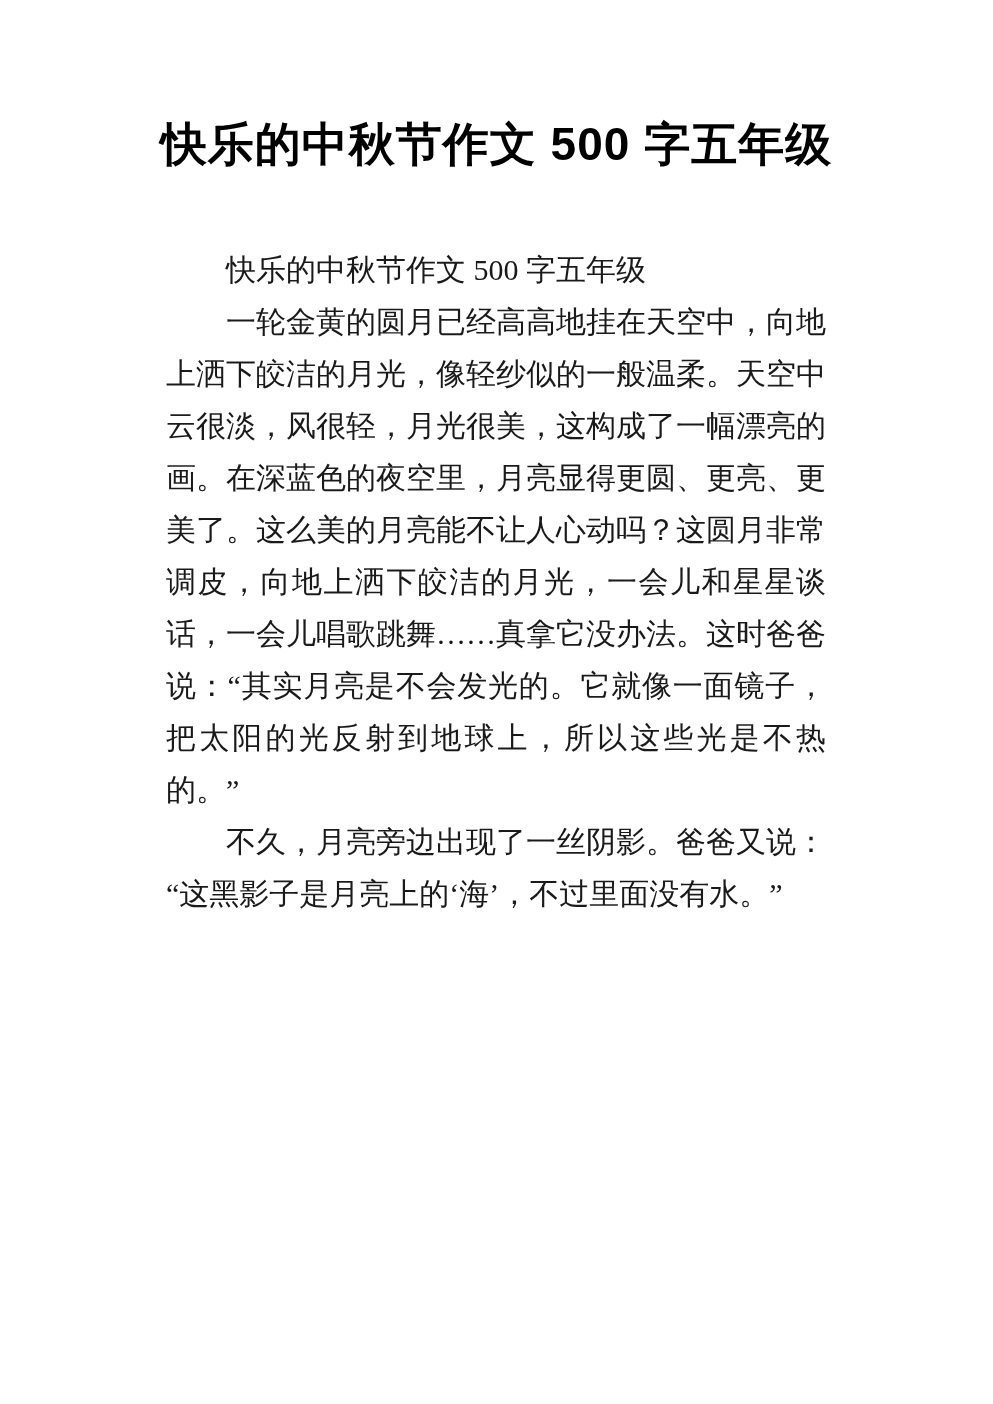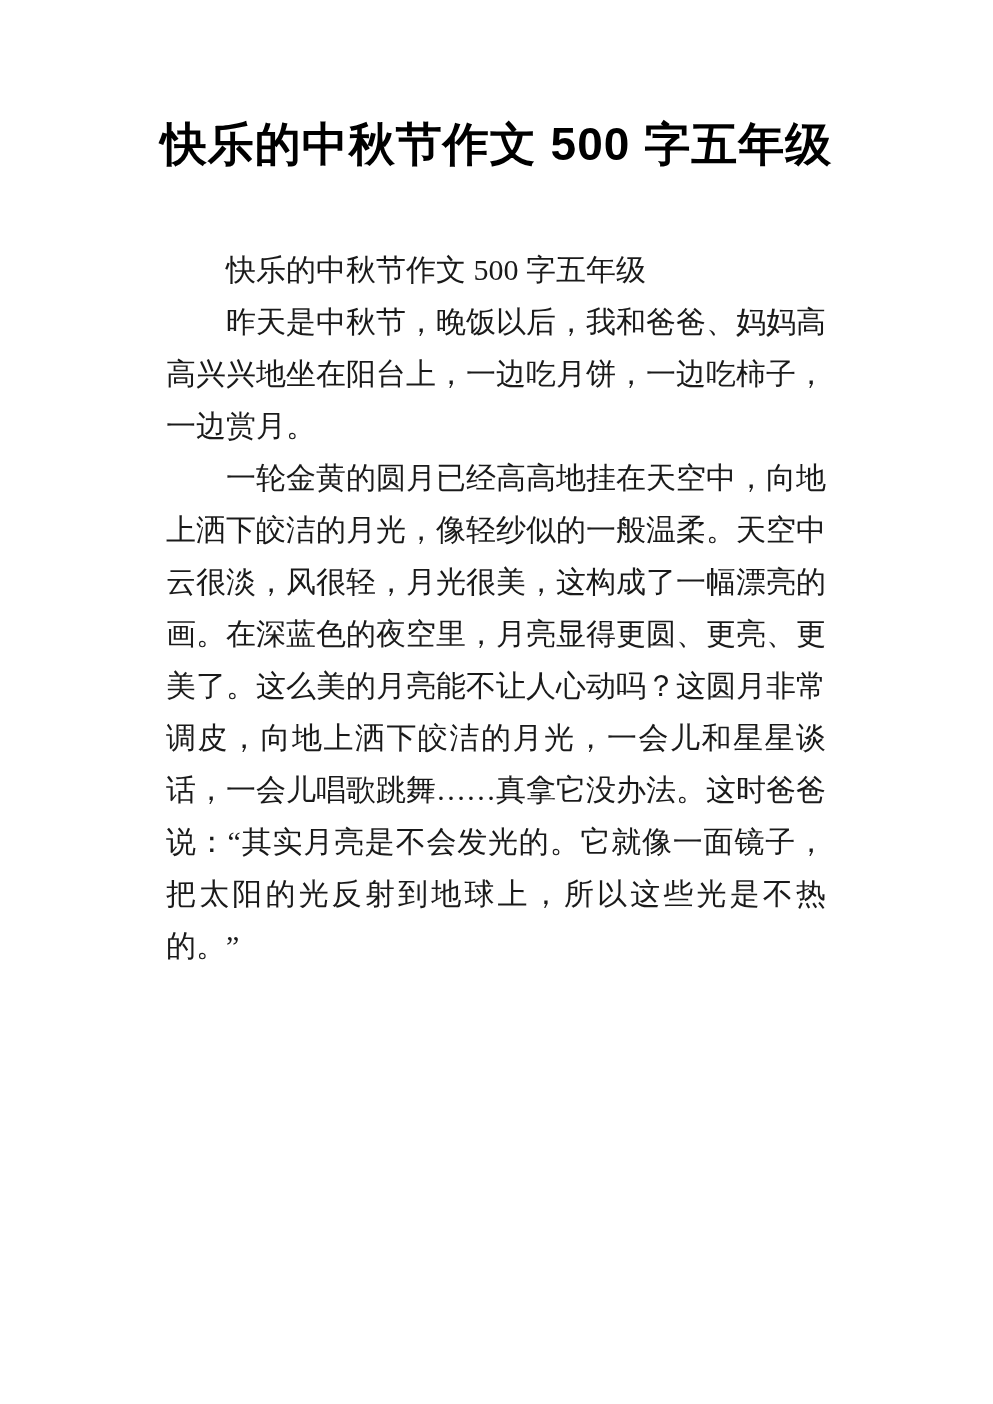--- a/index.html
+++ b/index.html
@@ -50,16 +50,16 @@
   }
 </style>
 </head>
 <body>
 
 <div class="page">
   <h1 class="doc-title">快乐的中秋节作文 500 字五年级</h1>
 
   <div class="doc-body">
     <p>快乐的中秋节作文 500 字五年级</p>
-    <p>昨天是中秋节，晚饭以后，我和爸爸、妈妈高高兴兴地坐在阳台上，一边吃月饼，一边吃柿子，一边赏月。</p>
     <p>一轮金黄的圆月已经高高地挂在天空中，向地上洒下皎洁的月光，像轻纱似的一般温柔。天空中云很淡，风很轻，月光很美，这构成了一幅漂亮的画。在深蓝色的夜空里，月亮显得更圆、更亮、更美了。这么美的月亮能不让人心动吗？这圆月非常调皮，向地上洒下皎洁的月光，一会儿和星星谈话，一会儿唱歌跳舞……真拿它没办法。这时爸爸说：“其实月亮是不会发光的。它就像一面镜子，把太阳的光反射到地球上，所以这些光是不热的。”</p>
+    <p>不久，月亮旁边出现了一丝阴影。爸爸又说：“这黑影子是月亮上的‘海’，不过里面没有水。”</p>
   </div>
 </div>
 
 </body></html>

